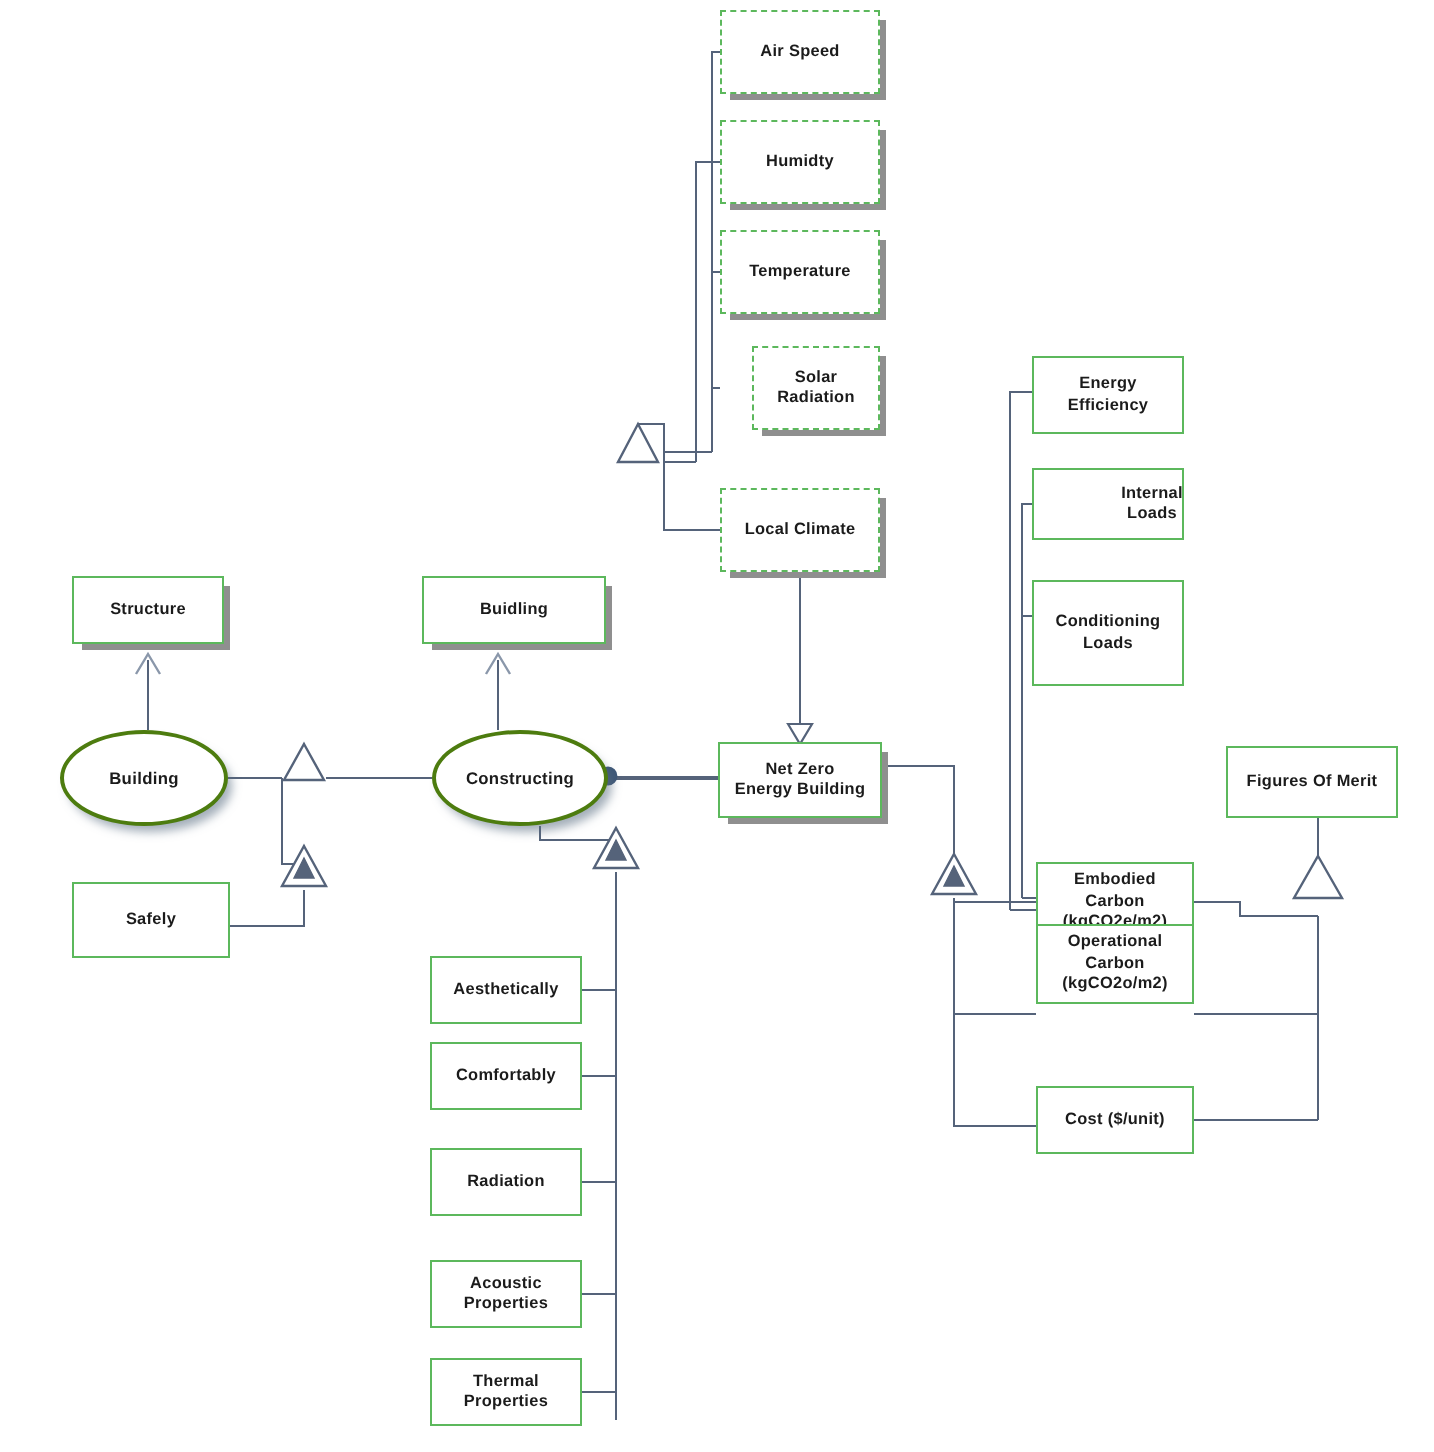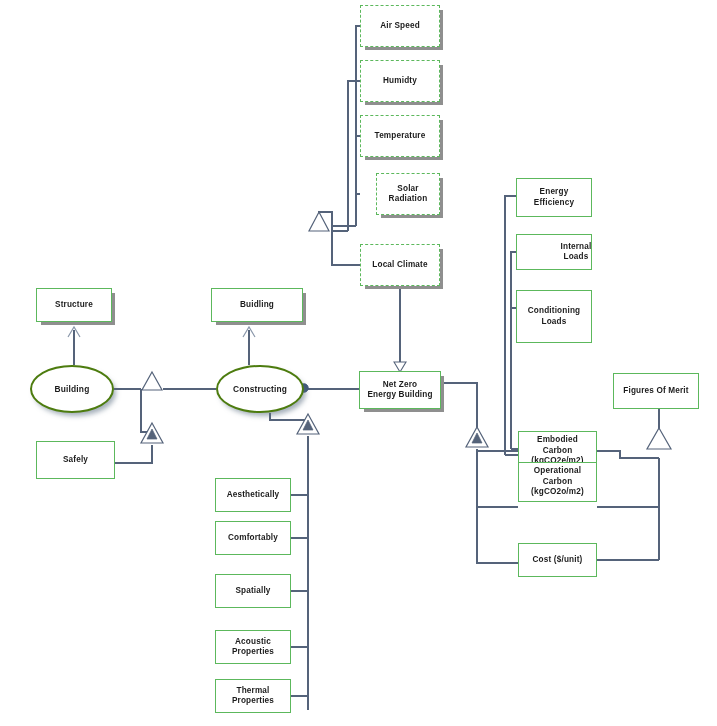--- a/index.html
+++ b/index.html
@@ -167,21 +167,21 @@
       <div class="node rect" style="left: 518px; top: 543px; width: 79px; height: 34px;">
         <span class="lbl">Cost ($/unit)</span>
       </div>
       <div class="node rect" style="left: 215px; top: 478px; width: 76px; height: 34px;">
         <span class="lbl">Aesthetically</span>
       </div>
       <div class="node rect" style="left: 215px; top: 521px; width: 76px; height: 34px;">
         <span class="lbl">Comfortably</span>
       </div>
       <div class="node rect" style="left: 215px; top: 574px; width: 76px; height: 34px;">
-        <span class="lbl">Spatially</span>
+        <span class="lbl">Radiation</span>
       </div>
       <div class="node rect" style="left: 215px; top: 630px; width: 76px; height: 34px;">
         <span class="lbl">Acoustic<br>Properties</span>
       </div>
       <div class="node rect" style="left: 215px; top: 679px; width: 76px; height: 34px;">
         <span class="lbl">Thermal<br>Properties</span>
       </div>
     </div>
 
 </div>

